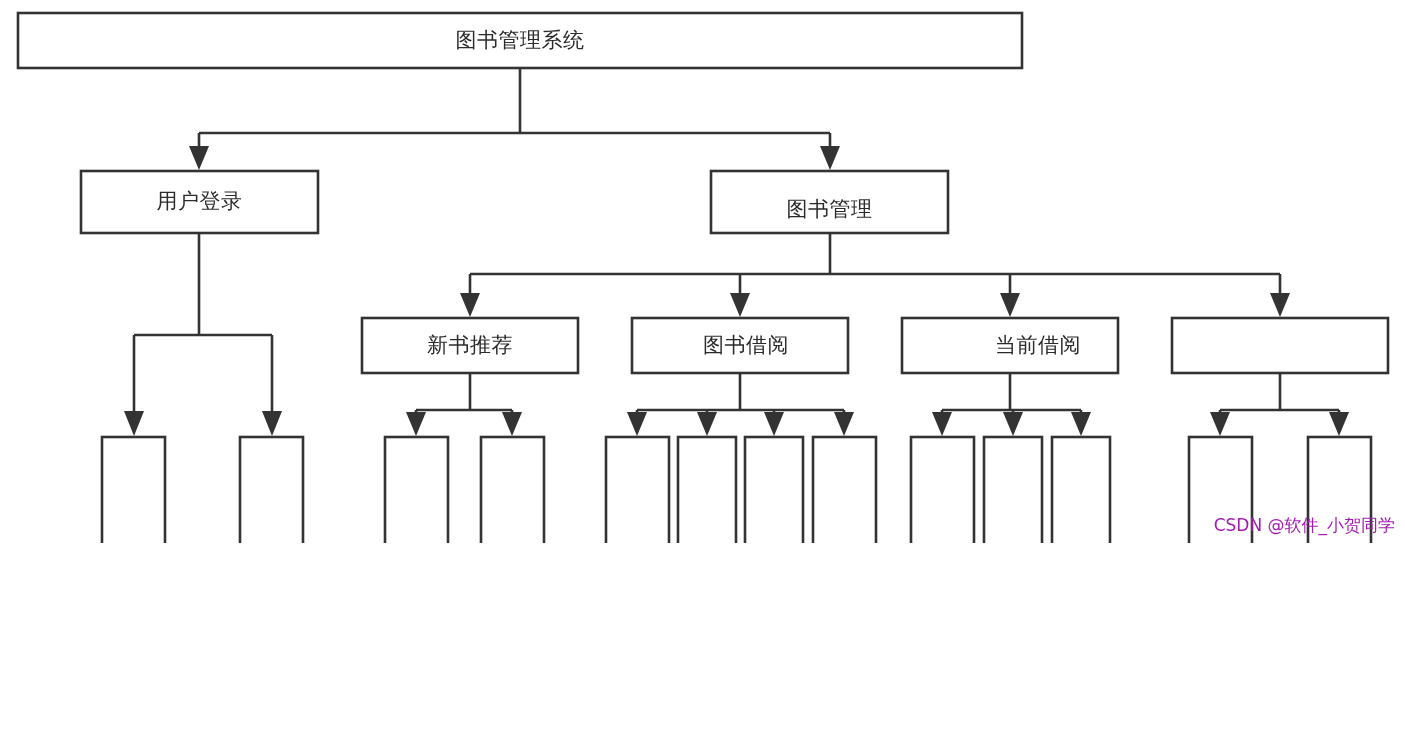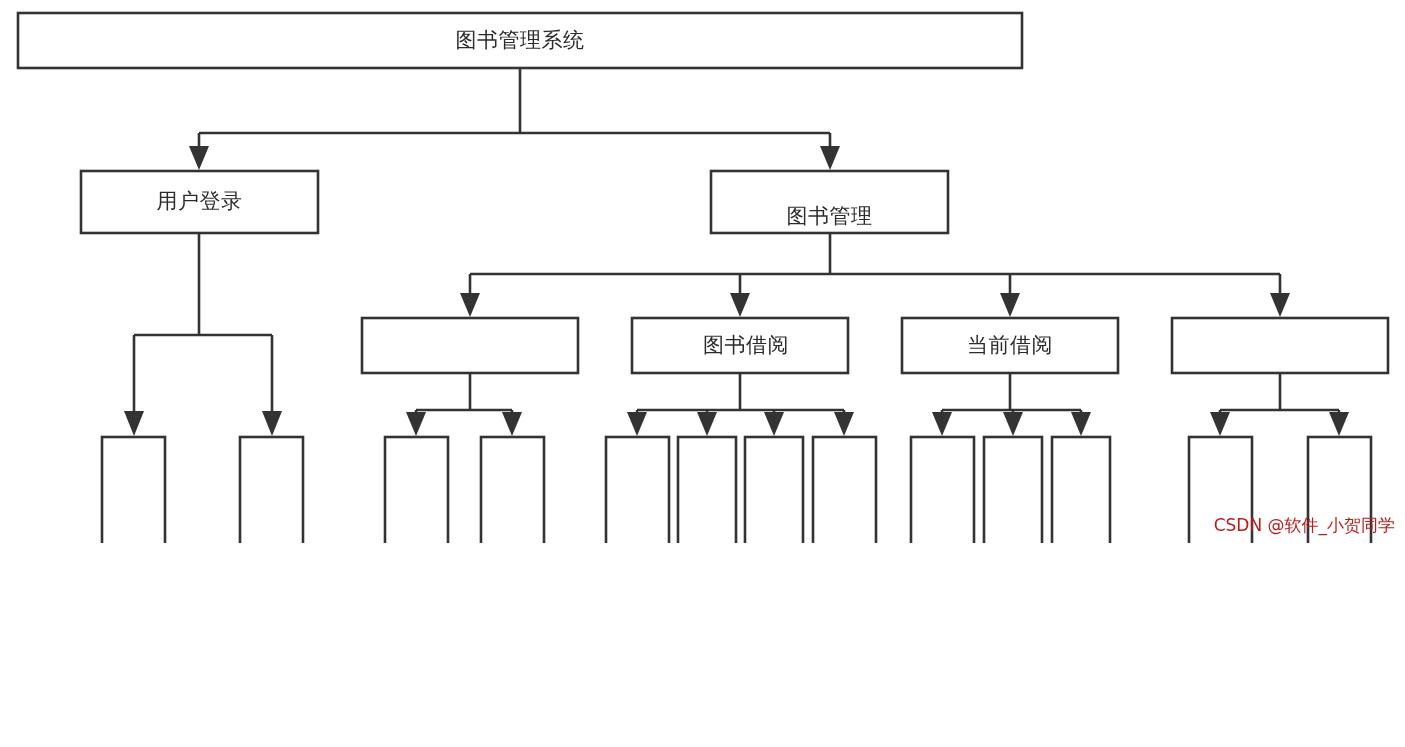--- a/index.html
+++ b/index.html
@@ -66,21 +66,21 @@
   }
   .node-label.vertical.mid {
     align-items: center;
     padding-top: 0;
   }
   .watermark {
     position: absolute;
     right: 10px;
     bottom: 6px;
     font-size: 17px;
-    color: #b91c1c;
+    color: #a21caf;
     font-family: "DejaVu Sans", "Liberation Sans", sans-serif;
     white-space: nowrap;
   }
 </style>
 </head>
 <body>
 
 <div id="diagram-root">
 
   <svg id="diagram-svg" viewBox="0 0 1405 747">
@@ -173,26 +173,27 @@
     <polygon class="arrow-head" points="1210,412 1230,412 1220,436"></polygon>
     <path class="connector" d="M 1339 410 L 1339 414"></path>
     <polygon class="arrow-head" points="1329,412 1349,412 1339,436"></polygon>
 
   </svg>
 
   <div class="node-label horizontal" style="left:18px; top:13px; width:1004px; height:55px;">图书管理系统</div>
 
   <div class="node-label horizontal" style="left:81px; top:171px; width:237px; height:62px;">用户登录</div>
 
-  <div class="node-label horizontal" style="left:711px; top:186px; width:237px; height:62px;">图书管理</div>
-
+  <div class="node-label horizontal" style="left:711px; top:179px; width:237px; height:62px;">图书管理</div>
+
+  <div class="node-label horizontal" style="left:362px; top:318px; width:216px; height:55px;">新书推荐</div>
 
   <div class="node-label horizontal" style="left:632px; top:318px; width:216px; height:55px;padding-left:12px;">图书借阅</div>
 
-  <div class="node-label horizontal" style="left:902px; top:318px; width:216px; height:55px;">当前借阅</div>
+  <div class="node-label horizontal" style="left:930px; top:318px; width:216px; height:55px;">当前借阅</div>
 
 
   <div class="node-label vertical mid" style="left:102px; top:437px; width:63px; height:298px;">用户登录</div>
 
   <div class="node-label vertical mid" style="left:240px; top:437px; width:63px; height:298px;">注销登录</div>
 
   <div class="node-label vertical mid" style="left:385px; top:437px; width:63px; height:298px;">查询图书</div>
 
   <div class="node-label vertical mid" style="left:481px; top:437px; width:63px; height:298px;">借阅图书</div>
 

